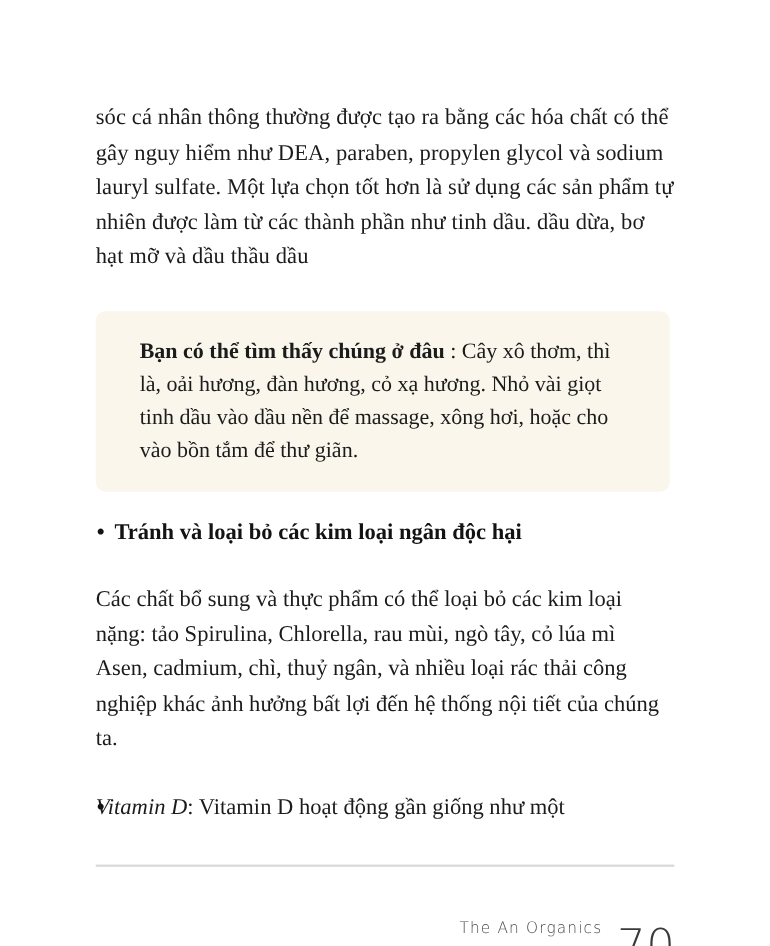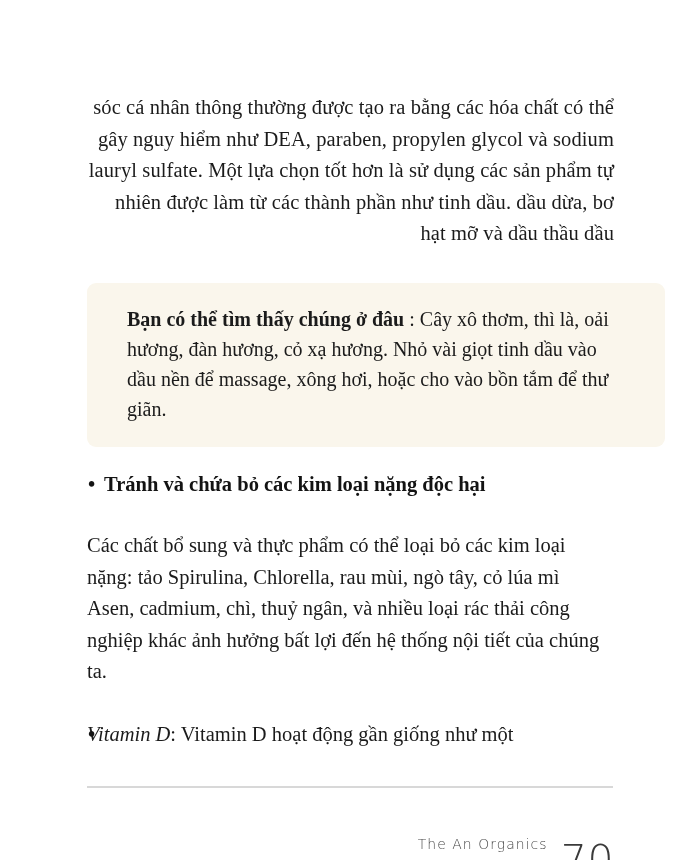--- a/index.html
+++ b/index.html
@@ -30,31 +30,31 @@
     width: 527px;
   }
 
   
   .para {
     font-size: 20.5px;
     line-height: 31.5px;
     letter-spacing: 0.1px;
     margin: 0;
     color: #1b1b1b;
-    text-align: right;
+    text-align: left;
   }
 
   
   .callout {
     margin-top: 33px;
     background: #faf6ec;
     border-radius: 9px;
     padding: 21px 40px 23px 40px;
     box-sizing: border-box;
-    width: 578px;
+    width: 522px;
   }
   .callout-text {
     font-size: 20px;
     line-height: 30px;
     margin: 0;
     color: #1b1b1b;
   }
   .callout-lead {
     font-weight: bold;
   }
@@ -135,21 +135,21 @@
 
   <div class="content">
 
     <p class="para">sóc cá nhân thông thường được tạo ra bằng các hóa chất có thể gây nguy hiểm như DEA, paraben, propylen glycol và sodium lauryl sulfate. Một lựa chọn tốt hơn là sử dụng các sản phẩm tự nhiên được làm từ các thành phần như tinh dầu. dầu dừa, bơ hạt mỡ và dầu thầu dầu</p>
 
     <div class="callout">
       <p class="callout-text"><span class="callout-lead">Bạn có thể tìm thấy chúng ở đâu</span><span> : </span><span>Cây xô thơm, thì là, oải hương, đàn hương, cỏ xạ hương. Nhỏ vài giọt tinh dầu vào dầu nền để massage, xông hơi, hoặc cho vào bồn tắm để thư giãn.</span></p>
     </div>
 
     <div class="section">
-      <p class="bullet-heading"><span class="dot">•</span><span>Tránh và chứa bỏ các kim loại nặng độc hại</span></p>
+      <p class="bullet-heading"><span class="dot">•</span><span>Tránh và loại bỏ các kim loại ngân độc hại</span></p>
       <p class="section-body gap-para">Các chất bổ sung và thực phẩm có thể loại bỏ các kim loại nặng: tảo Spirulina, Chlorella, rau mùi, ngò tây, cỏ lúa mì</p>
       <p class="section-body">Asen, cadmium, chì, thuỷ ngân, và nhiều loại rác thải công nghiệp khác ảnh hưởng bất lợi đến hệ thống nội tiết của chúng ta.</p>
     </div>
 
     <div class="section">
       <p class="bullet-heading"><span class="dot">•</span></p>
       <p class="section-body gap-para"><span class="it">Vitamin D</span><span>: Vitamin D hoạt động gần giống như một</span></p>
     </div>
 
   </div>

